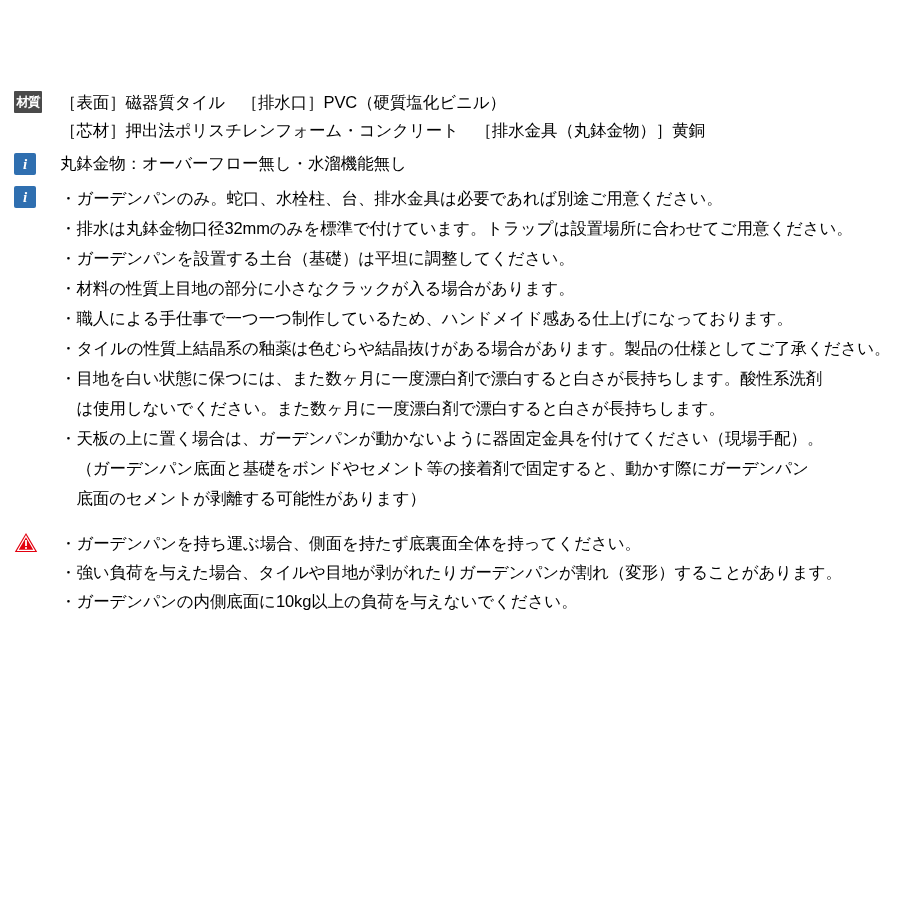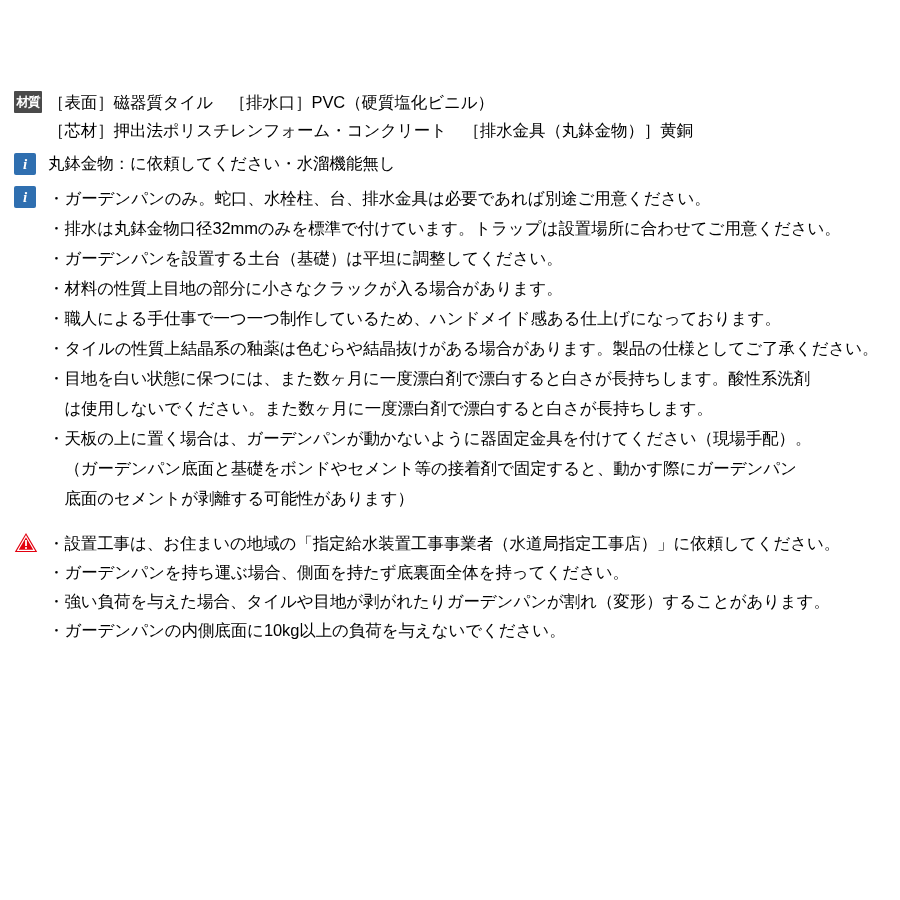--- a/index.html
+++ b/index.html
@@ -33,20 +33,21 @@
     flex: 0 0 34px;
     width: 34px;
     display: flex;
     justify-content: flex-start;
     align-items: flex-start;
     padding-top: 3px;
   }
   .body-col {
     flex: 1 1 auto;
     min-width: 0;
+    margin-left: 12px;
   }
 
   
   .badge-material {
     width: 28px;
     height: 22px;
     background: #4a4a4a;
     color: #ffffff;
     font-size: 12.5px;
     line-height: 22px;
@@ -106,21 +107,21 @@
     </div>
   </div>
 
   <div class="small-gap"></div>
 
   <div class="row">
     <div class="badge-col">
       <div class="badge-info">i</div>
     </div>
     <div class="body-col">
-      <div class="line">丸鉢金物：に依頼してください・水溜機能無し</div>
+      <div class="line">丸鉢金物：オーバーフロー無し・水溜機能無し</div>
     </div>
   </div>
 
   <div class="small-gap"></div>
 
   <div class="row bullet-list">
     <div class="badge-col">
       <div class="badge-info">i</div>
     </div>
     <div class="body-col">
@@ -148,20 +149,19 @@
       <div class="badge-warn">
         <svg width="24" height="21" viewBox="0 0 24 21" aria-hidden="true">
           <path d="M12 1 L23.2 20 L0.8 20 Z" fill="#e3000f"></path>
           <path d="M12 4.2 L20.3 18.4 L3.7 18.4 Z" fill="none" stroke="#ffffff" stroke-width="1.1"></path>
           <rect x="11.1" y="8" width="1.8" height="6" fill="#ffffff"></rect>
           <rect x="11.1" y="15.1" width="1.8" height="1.8" fill="#ffffff"></rect>
         </svg>
       </div>
     </div>
     <div class="body-col">
-      <div class="line">・設置工事は、お住まいの地域の「指定給水装置工事事業者（水道局指定工事店）」に依頼してください。</div>
       <div class="line">・ガーデンパンを持ち運ぶ場合、側面を持たず底裏面全体を持ってください。</div>
       <div class="line">・強い負荷を与えた場合、タイルや目地が剥がれたりガーデンパンが割れ（変形）することがあります。</div>
       <div class="line">・ガーデンパンの内側底面に10kg以上の負荷を与えないでください。</div>
     </div>
   </div>
 
 </div>
 
 </body></html>

